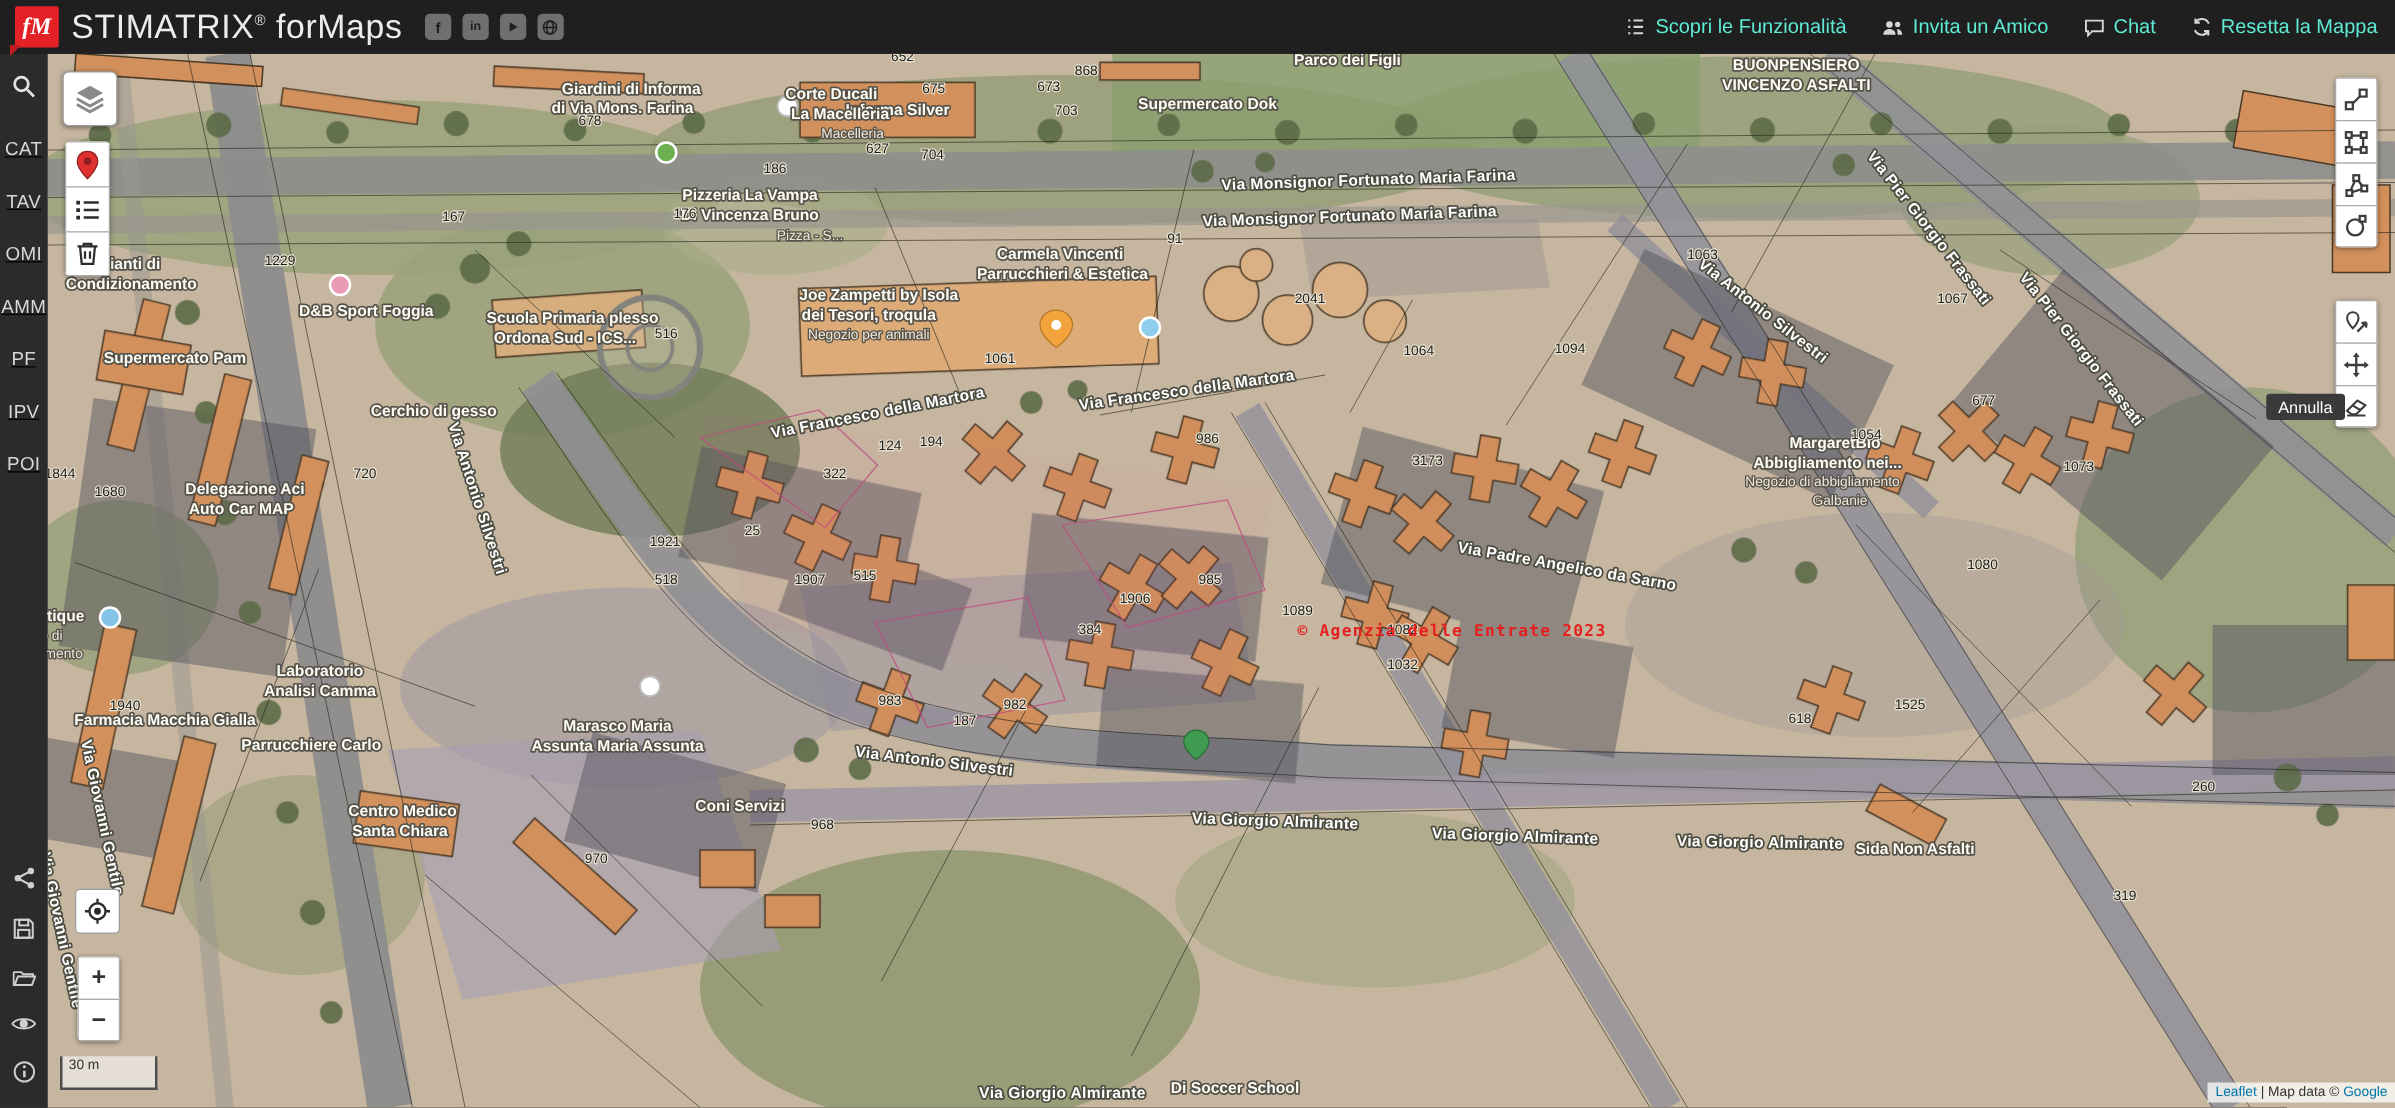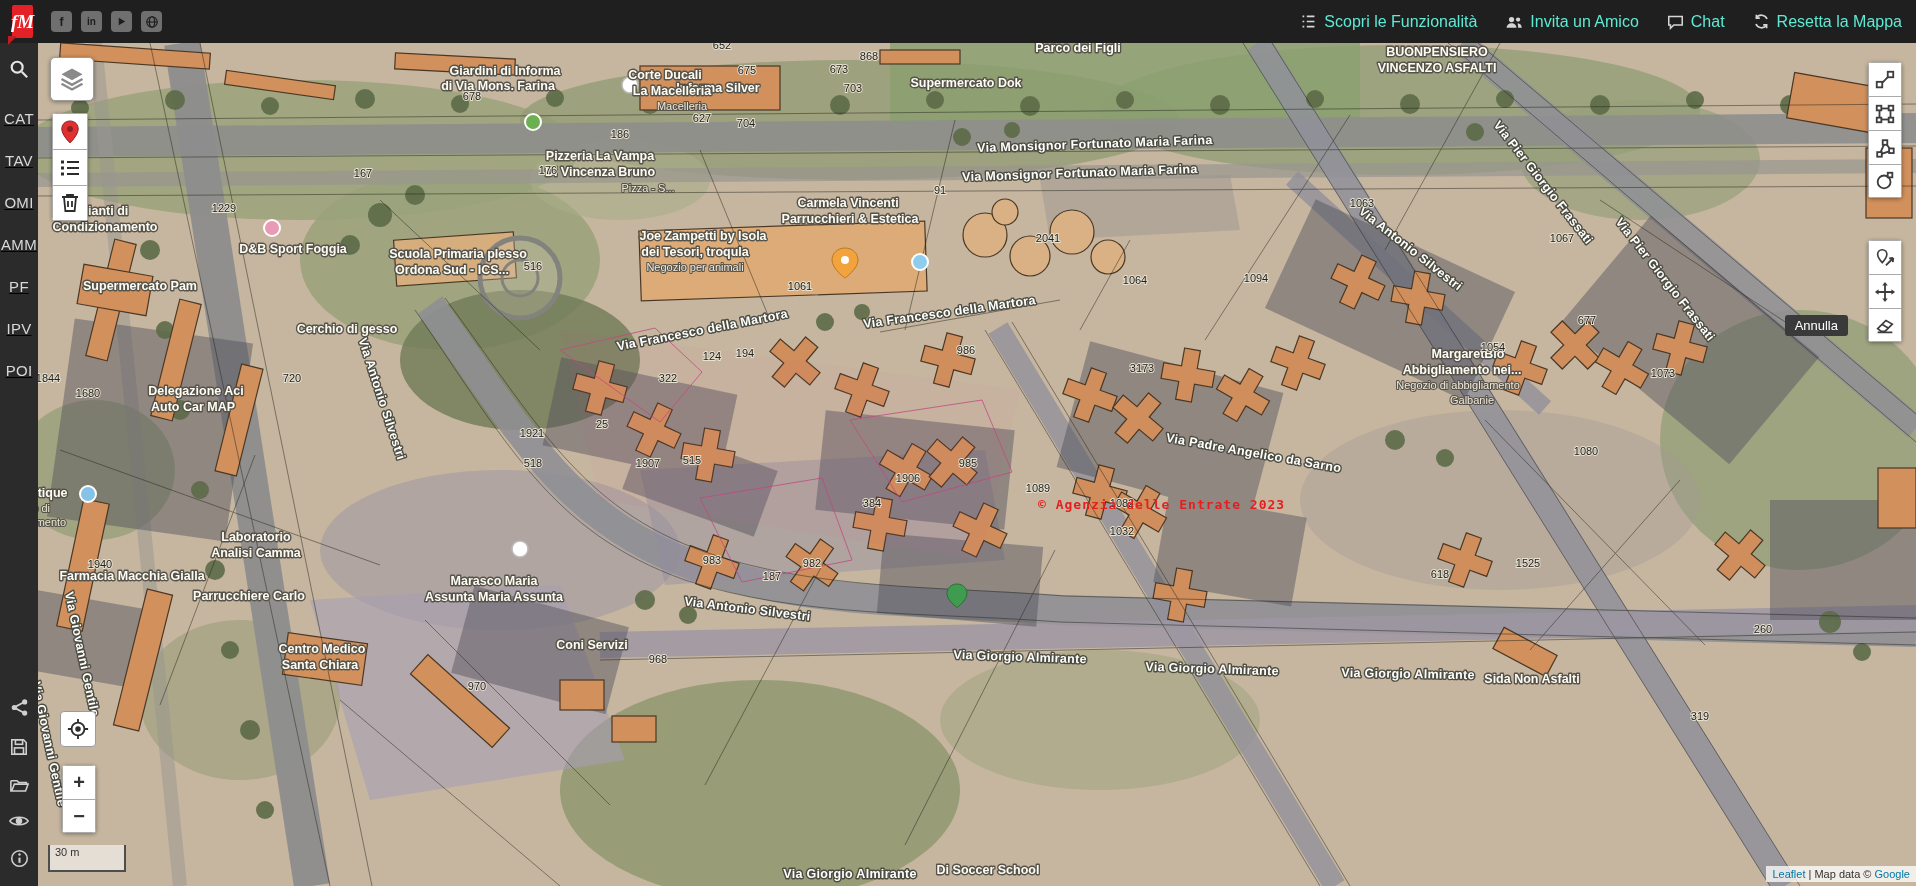--- a/index.html
+++ b/index.html
@@ -1,21 +1,21 @@
 <!DOCTYPE html>
 <html><head>
 <meta charset="utf-8">
 <style>
   html,body{margin:0;padding:0;background:#111;}
   body{width:1916px;height:886px;overflow:hidden;font-family:"Liberation Sans",sans-serif;}
   .app{display:grid;grid-template-rows:43px 843px;grid-template-columns:38px 1878px;width:1916px;height:886px;}
 
   
   header{grid-column:1/3;background:#1f1f1f;display:flex;align-items:center;padding:0 14px 0 12px;gap:10px;position:relative;z-index:30;}
-  .logo{width:21px;height:33px;background:#e42127;color:#fff;font:italic 700 19px "Liberation Serif",serif;display:flex;align-items:center;justify-content:center;border-radius:2px;position:relative;flex:0 0 auto;}
+  .logo{width:35px;height:33px;background:#e42127;color:#fff;font:italic 700 19px "Liberation Serif",serif;display:flex;align-items:center;justify-content:center;border-radius:2px;position:relative;flex:0 0 auto;}
   .logo:after{content:"";position:absolute;left:-4px;bottom:-7px;width:0;height:0;border-left:9px solid #c01b20;border-bottom:9px solid transparent;}
   .brand{color:#ececec;font-size:27px;letter-spacing:.5px;white-space:nowrap;}
   .brand sup{font-size:12px;color:#dcdcdc;}
   .socials{display:flex;gap:9px;margin-left:8px;}
   .soc{width:21px;height:21px;background:#6f6f6f;border-radius:4px;color:#1d1d1d;display:flex;align-items:center;justify-content:center;font:700 12px "Liberation Sans",sans-serif;}
   .spacer{flex:1;}
   .top-menu{display:flex;gap:28px;align-items:center;}
   .mi{display:flex;align-items:center;gap:7px;color:#5eead4;font-size:16px;cursor:pointer;white-space:nowrap;}
   .mi svg{flex:0 0 auto;}
 
@@ -46,34 +46,35 @@
   .stack .lbtn:last-child{border-bottom:1px solid #aaa;}
   .ctl-markers{left:14px;top:70px;}
   .ctl-markers .lbtn{width:36px;height:36px;}
   .ctl-locate{left:22px;top:668px;}
   .ctl-locate .lbtn{width:36px;height:36px;border-radius:4px;}
   .ctl-zoom{left:24px;top:722px;}
   .ctl-zoom .lbtn{width:34px;height:34px;font:700 20px "Liberation Sans",sans-serif;color:#333;}
   .draw-bar{right:14px;top:19px;}
   .edit-bar{right:14px;top:197px;}
   .draw-bar .lbtn,.edit-bar .lbtn{width:34px;height:34px;}
-  .tip{position:absolute;right:68px;top:272px;background:#3a3a3a;color:#fff;font-size:13px;padding:3px 10px;border-radius:3px;z-index:11;}
+  .tip{position:absolute;right:40px;top:272px;background:#3a3a3a;color:#fff;font-size:13px;padding:3px 10px;border-radius:3px;z-index:11;}
   .scalebar{position:absolute;left:10px;top:802px;width:78px;height:27px;background:rgba(255,255,255,.55);border:2px solid #4d4d4d;border-top:none;box-sizing:border-box;font-size:11px;color:#333;padding:0 0 1px 5px;line-height:15px;z-index:9;}
   .attrib{position:absolute;right:0;bottom:4px;background:rgba(255,255,255,.75);font-size:11px;color:#333;padding:2px 6px;z-index:9;white-space:nowrap;}
   .attrib a{color:#0078A8;text-decoration:none;cursor:pointer;}
 </style>
 </head>
 <body>
 
 <div class="app">
 
   <header>
     <div class="logo">
         <span>fM</span>
       </div>
+    <div class="brand"><span>STIMATRIX</span><sup>®</sup> <span>forMaps</span></div>
     <div class="socials">
       <span class="soc">f</span>
       <span class="soc" style="font-size:10px;text-align:right;">in</span>
       <span class="soc">
           <svg width="11" height="11" viewBox="0 0 12 12">
             <path d="M3 2 L10 6 L3 10 Z" fill="#1d1d1d"></path>
           </svg>
         </span>
       <span class="soc">
           <svg width="14" height="14" viewBox="0 0 16 16" fill="none" stroke="#1d1d1d" stroke-width="1.3">

